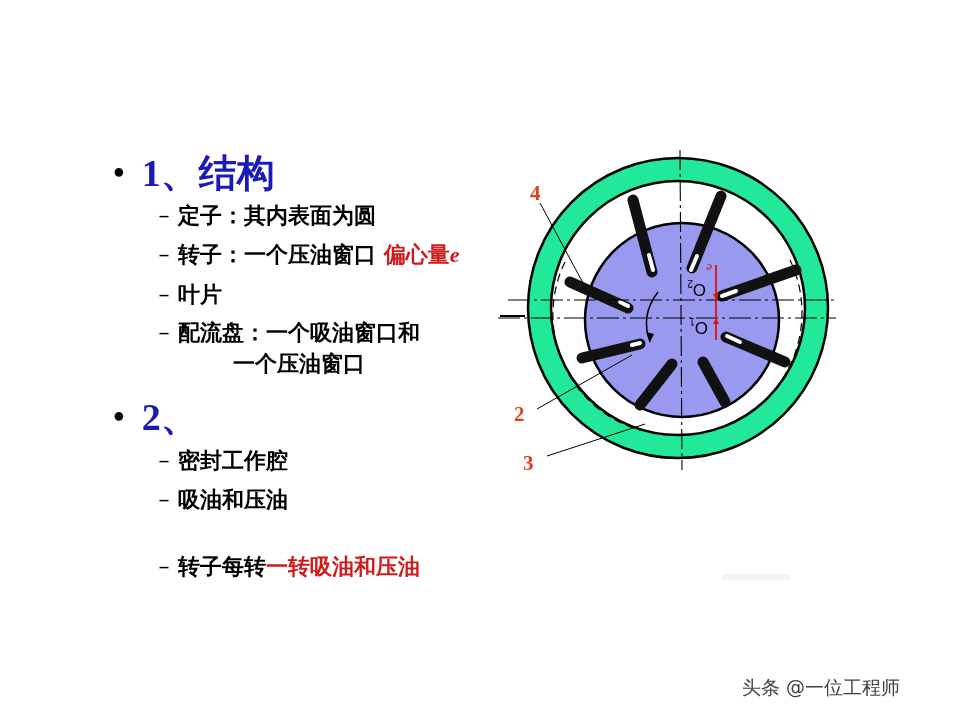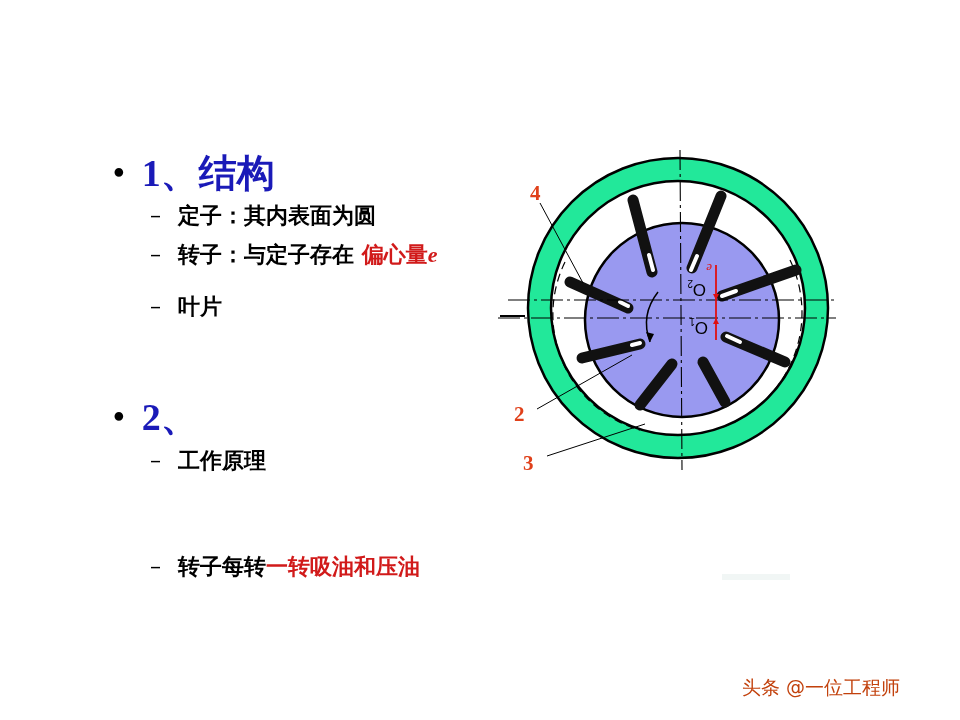--- a/index.html
+++ b/index.html
@@ -10,29 +10,29 @@
   .slide { position: absolute; left: 0; top: 0; width: 960px; height: 720px; }
   .bullet-l1 {
     position: absolute; left: 110px; font-size: 38px; color: #1a1ab8; font-weight: bold;
     display: flex; align-items: center; white-space: nowrap;
   }
   .bullet-l1 .dot { color: #000; font-size: 30px; margin-right: 14px; font-weight: normal; }
   .bullet-l1 .num { font-family: "Liberation Serif", serif; font-weight: bold; }
   .bullet-l1 .ttl { font-weight: bold; }
   .bullet-l2 {
     position: absolute; left: 150px; font-size: 22px; color: #000; font-weight: bold;
-    white-space: nowrap; line-height: 30px;
+    white-space: nowrap; line-height: 30px; text-align: center;
   }
   .bullet-l2 .dash { display: inline-block; width: 28px; font-weight: normal; }
   .bullet-l2 .cont { display: block; padding-left: 28px; }
   .red { color: #d11a1a; }
   .ital { font-style: italic; font-family: "Liberation Serif", serif; }
   .diagram { position: absolute; left: 480px; top: 140px; width: 380px; height: 350px; }
   .watermark {
-    position: absolute; left: 742px; top: 675px; font-size: 19px; color: #c2410c;
+    position: absolute; left: 742px; top: 675px; font-size: 19px; color: #404040;
     font-family: "DejaVu Sans", sans-serif; white-space: nowrap;
     text-shadow: 0 0 2px #fff, 1px 1px 1px #fff;
   }
   .faint-mark {
     position: absolute; left: 722px; top: 574px; width: 68px; height: 6px;
     background: #eef4f2; opacity: 0.8;
   }
 </style>
 </head>
 <body>
@@ -42,33 +42,40 @@
   <div class="bullet-l1" style="top:148px;">
     <span class="dot">•</span>
     <span class="num">1、</span>
     <span class="ttl">结构</span>
   </div>
 
   <div class="bullet-l2" style="top:200px;">
     <span class="dash">–</span><span>定子：其内表面为圆</span>
   </div>
   <div class="bullet-l2" style="top:239px;">
-    <span class="dash">–</span><span>转子：与定子存在 </span><span class="red">偏心量</span><span class="red ital">e</span>
+    <span class="dash">–</span><span>转子：一个压油窗口 </span><span class="red">偏心量</span><span class="red ital">e</span>
   </div>
-  <div class="bullet-l2" style="top:279px;margin-top:12px;">
+  <div class="bullet-l2" style="top:279px;">
     <span class="dash">–</span><span>叶片</span>
+  </div>
+  <div class="bullet-l2" style="top:317px;">
+    <span class="dash">–</span><span>配流盘：一个吸油窗口和</span>
+    <span class="cont">一个压油窗口</span>
   </div>
 
   <div class="bullet-l1" style="top:392px;">
     <span class="dot">•</span>
     <span class="num">2、</span>
   </div>
 
   <div class="bullet-l2" style="top:445px;">
-    <span class="dash">–</span><span>工作原理</span>
+    <span class="dash">–</span><span>密封工作腔</span>
+  </div>
+  <div class="bullet-l2" style="top:484px;">
+    <span class="dash">–</span><span>吸油和压油</span>
   </div>
   <div class="bullet-l2" style="top:523px;margin-top:28px;">
     <span class="dash">–</span><span>转子每转</span><span class="red">一转吸油和压油</span>
   </div>
 
   <svg class="diagram" viewBox="480 140 380 350">
 
     <circle cx="678" cy="308" r="150" fill="#22e89a" stroke="#000" stroke-width="2.5"></circle>
     <circle cx="678" cy="308" r="127" fill="#ffffff" stroke="#000" stroke-width="2.5"></circle>
 

